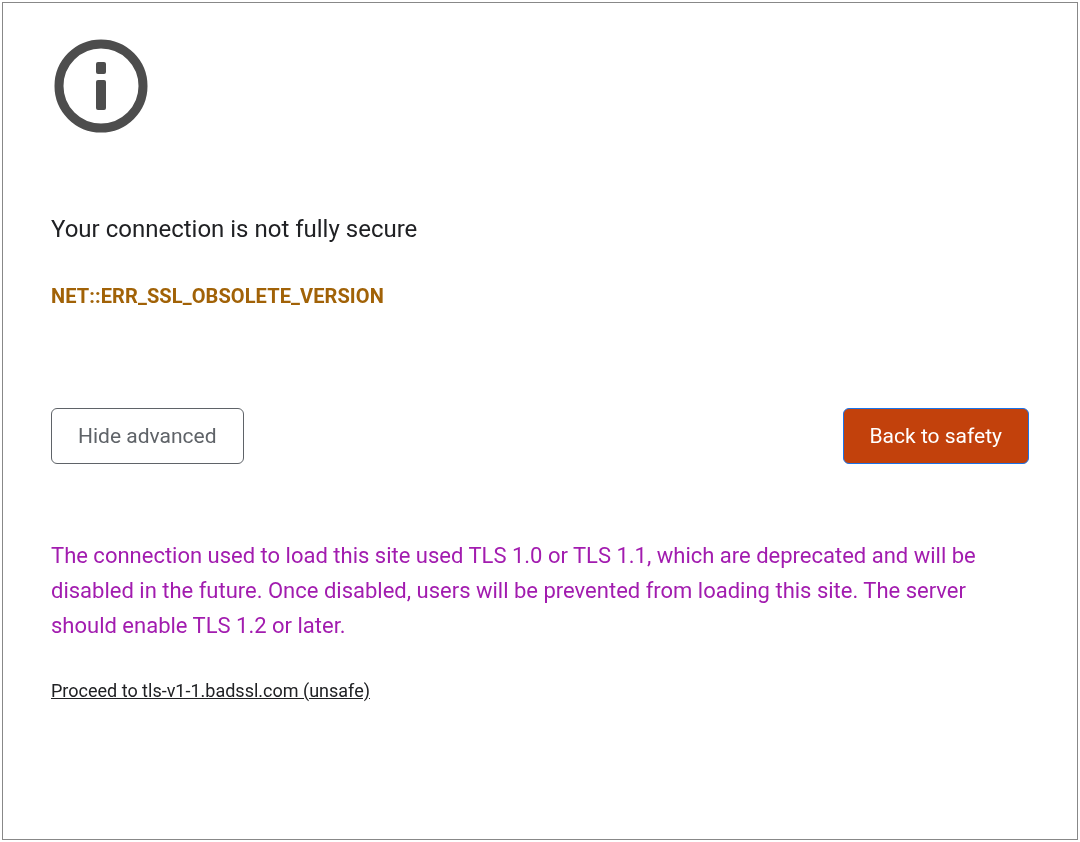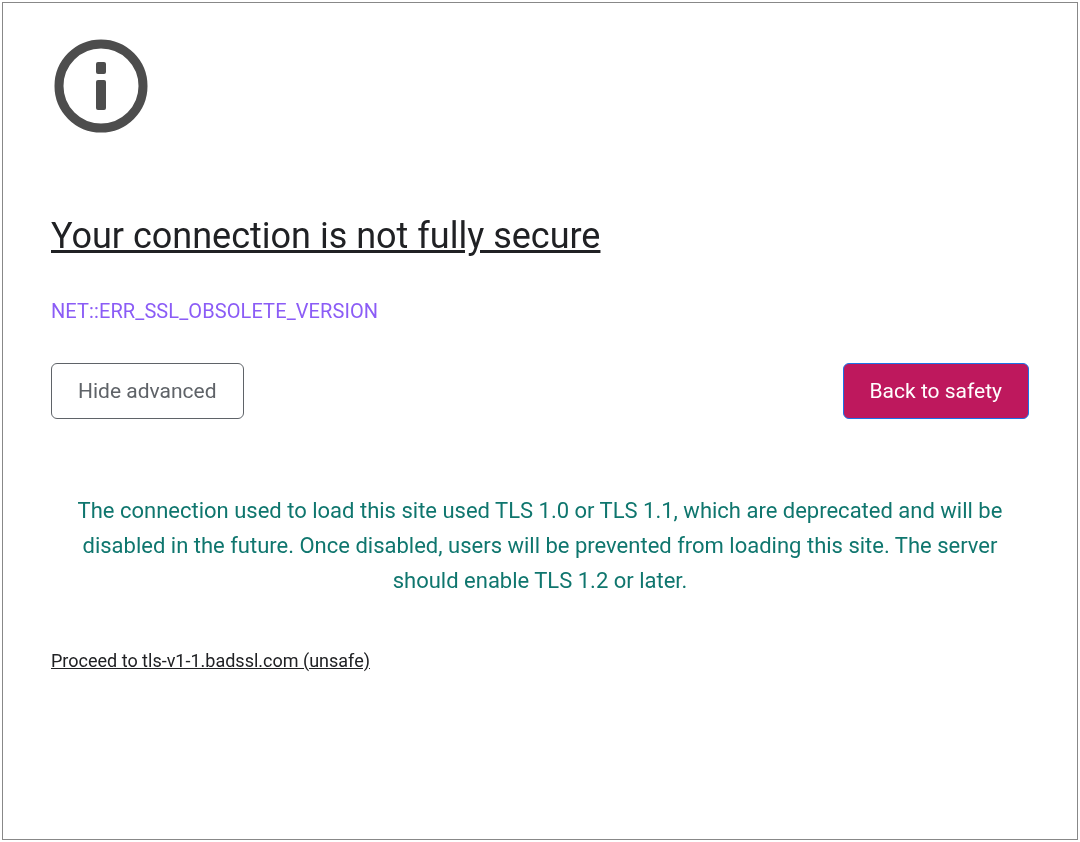--- a/index.html
+++ b/index.html
@@ -19,39 +19,38 @@
       color: #202124;
     }
     .icon-wrap {
       width: 100px;
       height: 100px;
       display: block;
       margin-bottom: 78px;
     }
     .icon-wrap svg { display:block; }
     h1.title {
-      font-size: 36px;
+      font-size: 24px;
       font-weight: 400;
       color: #202124;
       line-height: 1.25;
       margin-bottom: 40px;
-      text-decoration: underline;
     }
     .body-text {
       font-size: 22px;
       line-height: 1.55;
       color: #5f6368;
       margin-bottom: 40px;
       max-width: 988px;
     }
     .error-code {
       font-size: 20px;
-      color: #8b5cf6;
-      margin-bottom: 40px;
-      font-weight: 400;
+      color: #a16207;
+      margin-bottom: 100px;
+      font-weight: 700;
       letter-spacing: 0.1px;
     }
     .button-row {
       display: flex;
       justify-content: space-between;
       align-items: stretch;
       margin-bottom: 74px;
     }
     .btn {
       display: inline-flex;
@@ -64,31 +63,30 @@
       border-radius: 6px;
       cursor: pointer;
       user-select: none;
     }
     .btn-secondary {
       background: #fff;
       color: #5f6368;
       border: 1px solid #5f6368;
     }
     .btn-primary {
-      background: #be185d;
+      background: #c2410c;
       color: #fff;
       border: 1px solid #1a73e8;
     }
     .adv-text {
       font-size: 22px;
       line-height: 1.6;
-      color: #0f766e;
-      margin-bottom: 51px;
+      color: #a21caf;
+      margin-bottom: 36px;
       max-width: 990px;
-      text-align: center;
     }
     .proceed-link {
       font-size: 18px;
       color: #202124;
       text-decoration: underline;
       cursor: pointer;
       display: inline;
     }
   </style>
 </head>

